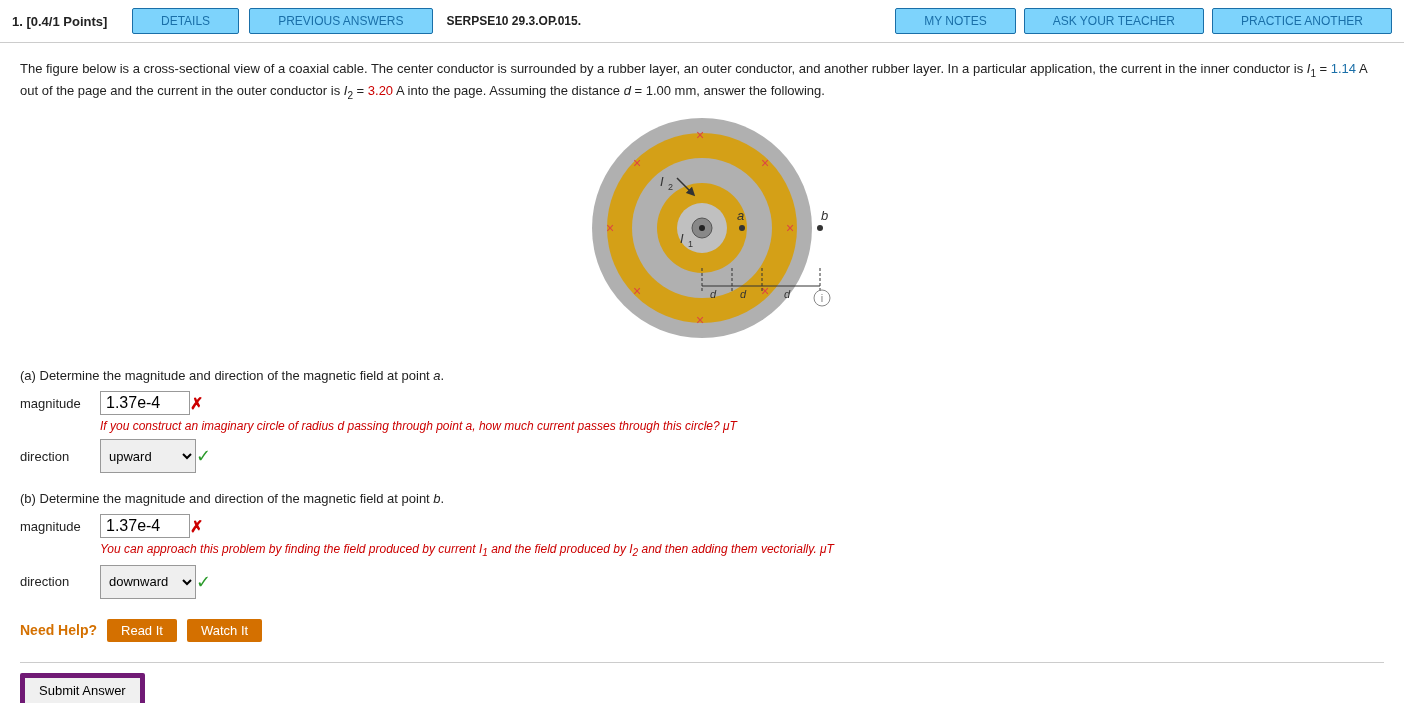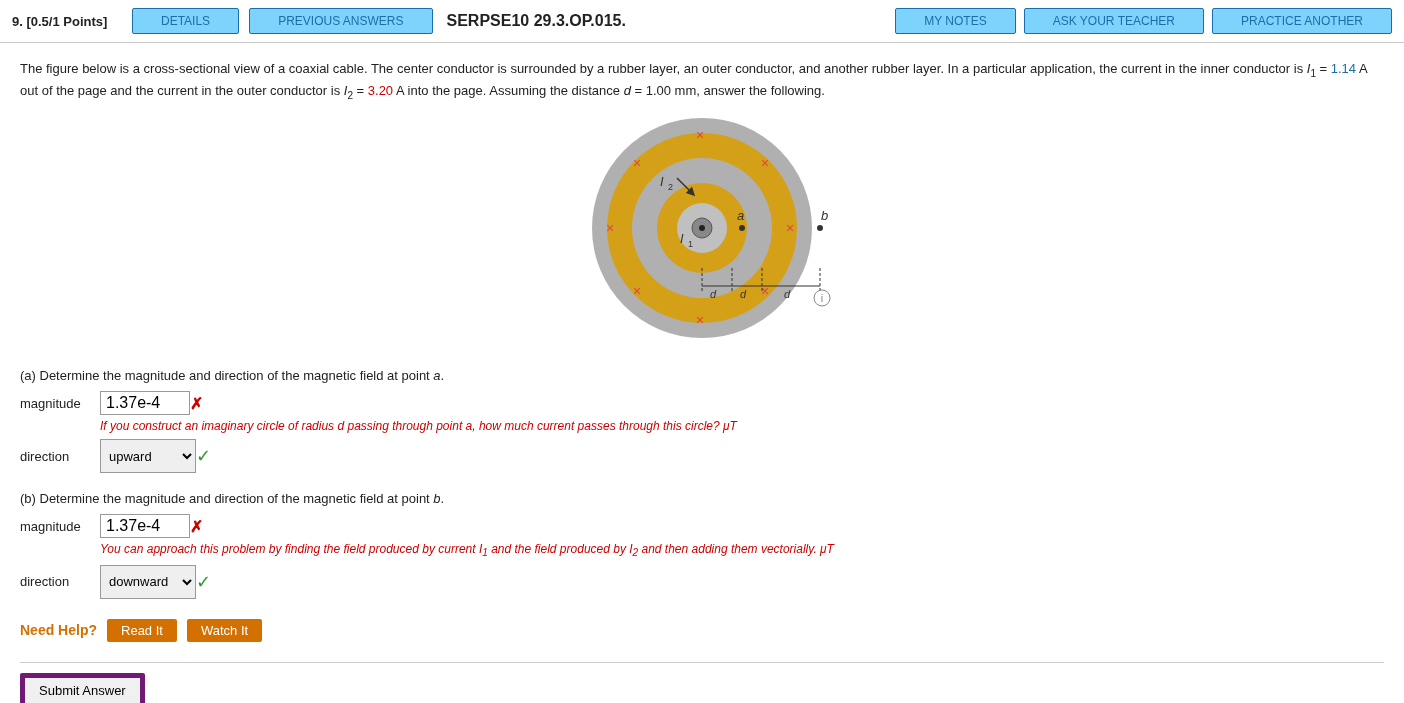--- a/index.html
+++ b/index.html
@@ -7,21 +7,21 @@
 
     .header-bar {
       display: flex; align-items: center; padding: 8px 12px; border-bottom: 1px solid #ccc;
       gap: 10px; flex-wrap: wrap;
     }
     .question-num { font-weight: bold; font-size: 13px; min-width: 110px; }
     .btn-outline {
       border: 1.5px solid #1a6fa8; color: #1a6fa8; background: #7dd3fc;
       padding: 5px 28px; cursor: pointer; font-size: 12px; border-radius: 2px;
     }
-    .question-code { font-weight: bold; font-size: 16px; margin-left: 4px; }
+    .question-code { font-weight: bold; font-size: 12px; margin-left: 4px; }
     .header-right { margin-left: auto; display: flex; gap: 8px; }
 
     .content { padding: 16px 20px; }
 
     .problem-text { font-size: 13px; line-height: 1.5; margin-bottom: 16px; }
     .highlight-blue { color: #1a6fa8; }
     .highlight-red { color: #cc0000; }
 
     .diagram-area { display: flex; justify-content: center; margin: 10px 0 20px 0; }
 
@@ -55,21 +55,21 @@
     .btn-submit {
       border: 5px solid #701a75; background: #f0f0f0; padding: 5px 14px;
       font-size: 13px; cursor: pointer; border-radius: 2px;
     }
     sub { font-size: 10px; }
   </style>
 </head>
 <body>
 
 <div class="header-bar">
-  <span class="question-num">9.  [0.5/1 Points]</span>
+  <span class="question-num">1.  [0.4/1 Points]</span>
   <button class="btn-outline">DETAILS</button>
   <button class="btn-outline">PREVIOUS ANSWERS</button>
   <span class="question-code">SERPSE10 29.3.OP.015.</span>
   <div class="header-right">
     <button class="btn-outline">MY NOTES</button>
     <button class="btn-outline">ASK YOUR TEACHER</button>
     <button class="btn-outline">PRACTICE ANOTHER</button>
   </div>
 </div>
 

